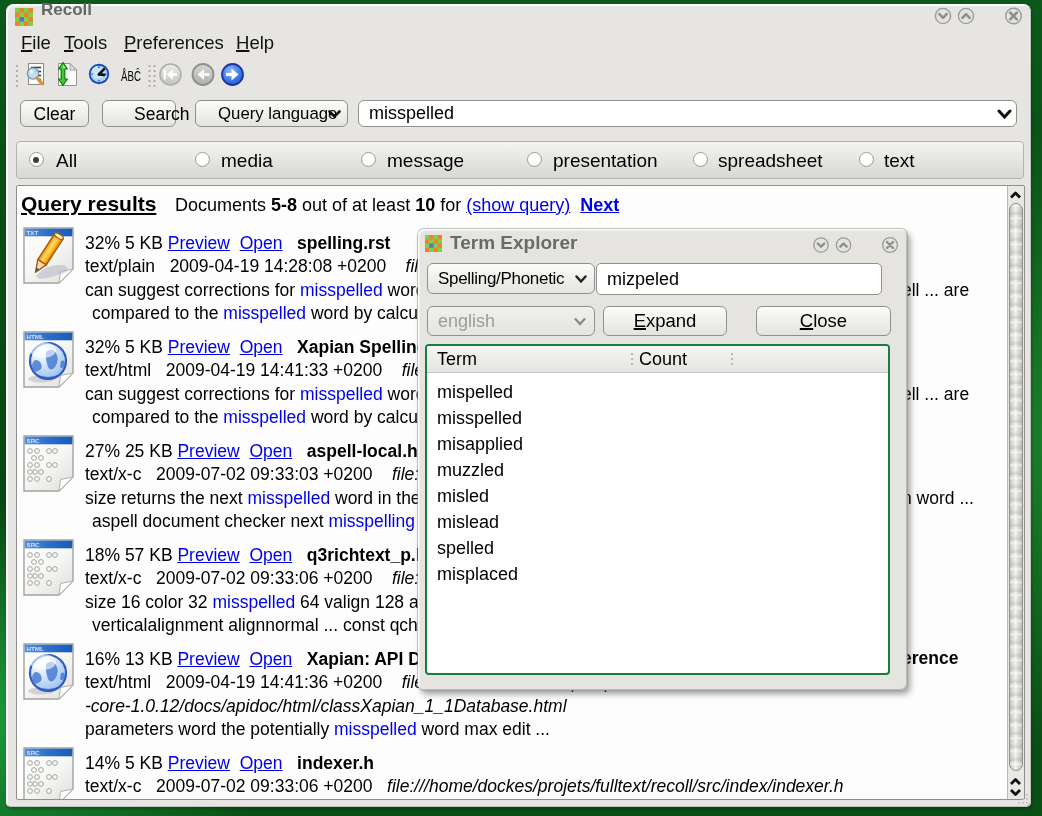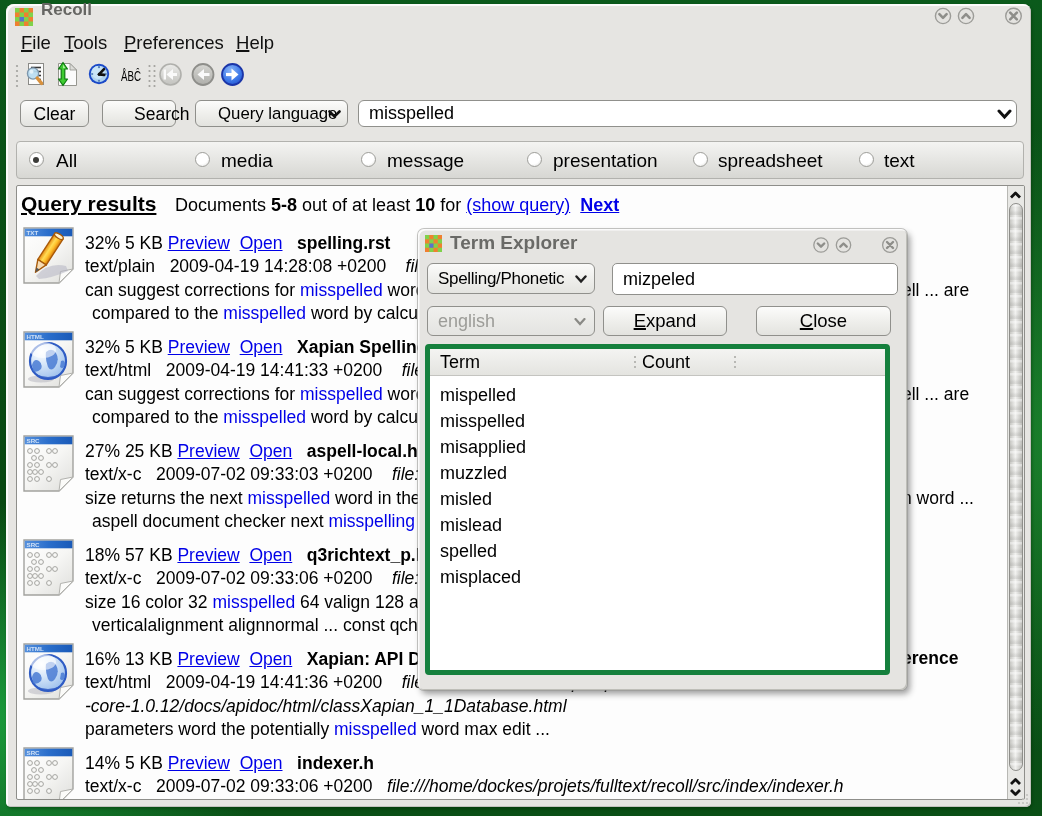--- a/index.html
+++ b/index.html
@@ -379,29 +379,29 @@
         <path d="M9.8 8.5 L13 11.7 L16.2 8.5"></path>
         <path d="M32.3 11.7 L35.5 8.5 L38.7 11.7"></path>
         <path d="M79 7 L85 13 M85 7 L79 13"></path>
       </g>
     </svg>
     <div class="combo" style="left:9px; top:34px; width:168px; line-height:29px; padding-left:10px; color:#000; font-size:17px; letter-spacing:-0.3px;">Spelling/Phonetic
       <svg style="position:absolute; right:7px; top:11px" width="12" height="9" viewBox="0 0 12 9">
           <path d="M1.5 1.5 L6 6.5 L10.5 1.5" fill="none" stroke="#222" stroke-width="2.4" stroke-linecap="round"></path>
         </svg>
     </div>
-    <div class="tin" style="left:194px; top:34px; width:286px; height:32px; line-height:30px; padding-left:10px;">mizpeled</div>
+    <div class="tin" style="left:178px; top:34px; width:286px; height:32px; line-height:30px; padding-left:10px;">mizpeled</div>
     <div class="combo" style="left:9px; top:77px; width:168px; height:30px; line-height:28px; padding-left:10px; color:#9c9c98; background:linear-gradient(#f0f0ee,#e4e4e1);">english
       <svg style="position:absolute; right:8px; top:11px" width="12" height="8" viewBox="0 0 12 8">
           <path d="M1.5 1 L6 6 L10.5 1" fill="none" stroke="#8a8a86" stroke-width="2.2" stroke-linecap="round"></path>
         </svg>
     </div>
     <div class="dbtn" style="left:185px; top:77px; width:124px;"><u>E</u>xpand</div>
     <div class="dbtn" style="left:338px; top:77px; width:135px;"><u>C</u>lose</div>
-    <div class="abs" style="left:7px; top:115px; width:465px; height:331px; background:#fff; border:5px solid #15803d; border-radius:4px; overflow:hidden;">
+    <div class="abs" style="left:7px; top:115px; width:465px; height:331px; background:#fff; border:2px solid #15803d; border-radius:4px; overflow:hidden;">
       <div class="abs" style="left:0; top:0; width:463px; height:27px; background:linear-gradient(#f4f4f2,#e4e4e0); border-bottom:1px solid #c4c4c0;"></div>
       <div class="abs" style="left:10px; top:3px; font-size:18px;">Term</div>
       <div class="abs" style="left:212px; top:3px; font-size:18px;">Count</div>
       <div class="abs" style="left:204px; top:7px; width:2px; height:14px; background:repeating-linear-gradient(180deg,#b8b8b4 0 2px,transparent 2px 5px);"></div>
       <div class="abs" style="left:304px; top:7px; width:2px; height:14px; background:repeating-linear-gradient(180deg,#b8b8b4 0 2px,transparent 2px 5px);"></div>
       <div class="abs" style="left:10px; top:32.7px; font-size:18px; line-height:26px;">mispelled<br>misspelled<br>misapplied<br>muzzled<br>misled<br>mislead<br>spelled<br>misplaced</div>
     </div>
   </div>
   <svg class="abs" style="left:1017px; top:792px" width="14" height="14" viewBox="0 0 14 14">
     <g fill="#c2c2be">

